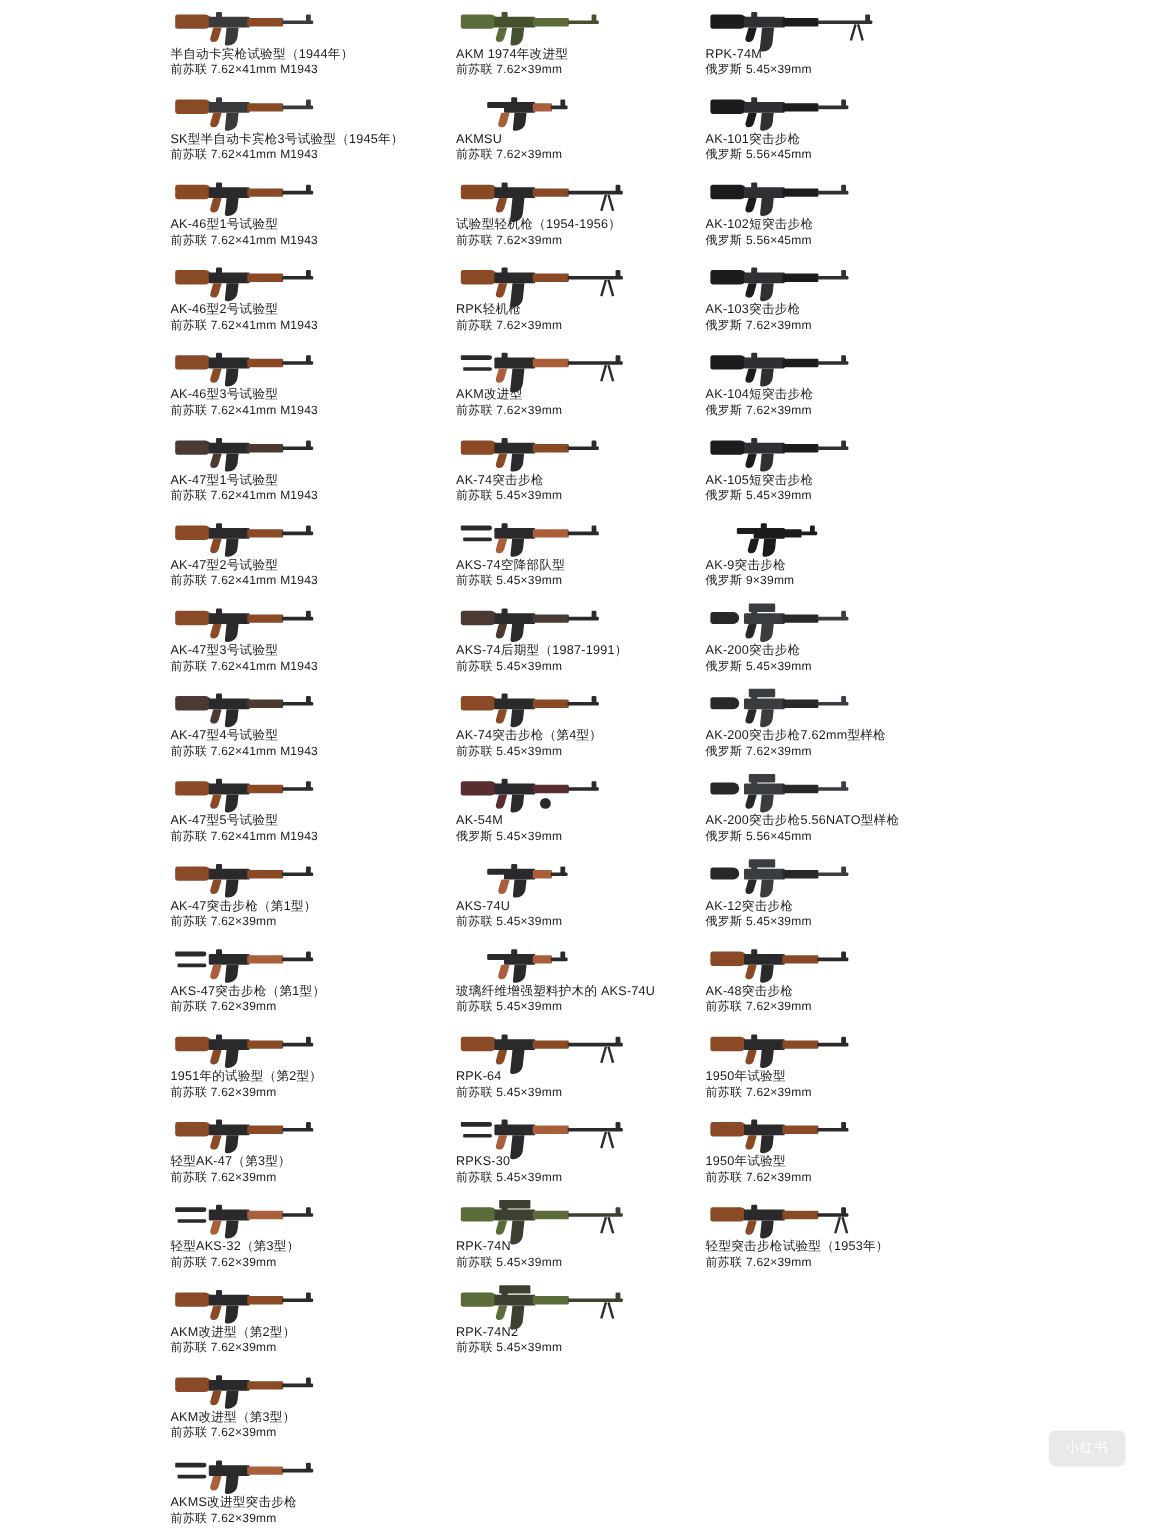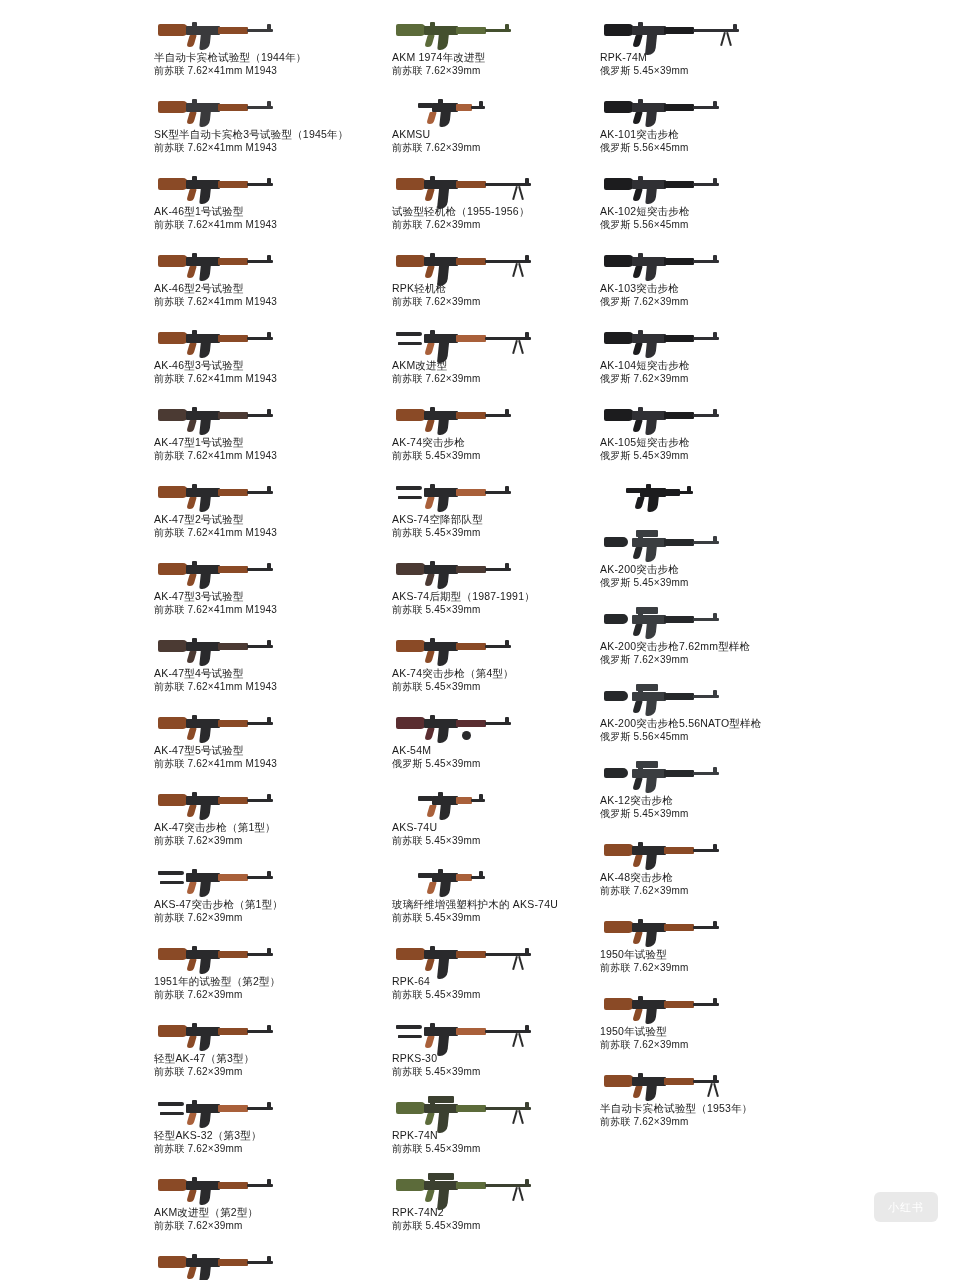--- a/index.html
+++ b/index.html
@@ -27,21 +27,21 @@
     position: absolute;
     top: 0;
     height: 1280px;
   }
   .col-1 { left: 140px;  width: 240px; }
   .col-2 { left: 378px;  width: 210px; }
   .col-3 { left: 586px;  width: 230px; }
 
   .entry {
     position: relative;
-    margin: 12px;
+    margin: 0;
     padding: 0;
   }
 
   .gun-art {
     position: relative;
     width: 100%;
     height: 38px;
     margin-bottom: 1px;
   }
 
@@ -392,21 +392,21 @@
           <div class="body-bar" style="left:34px;top:14px;width:34px;height:9px;background:#2a2a2c;"></div>
           <div class="body-bar" style="left:66px;top:15px;width:30px;height:7px;background:#8a4a26;"></div>
           <div class="barrel" style="left:95px;top:17px;width:46px;height:3px;background:#2a2a2c;"></div>
           <div class="sight" style="left:135px;top:12px;width:4px;height:6px;background:#2a2a2c;"></div>
           <div class="sight" style="left:40px;top:10px;width:5px;height:5px;background:#2a2a2c;"></div>
           <div class="mag" style="left:48px;top:23px;width:10px;height:20px;background:#2a2a2c;"></div>
           <div class="grip" style="left:36px;top:23px;width:7px;height:12px;background:#8a4a26;"></div>
           <div class="bipod" style="left:124px;top:20px;height:14px;transform:rotate(16deg);"></div>
           <div class="bipod" style="left:130px;top:20px;height:14px;transform:rotate(-16deg);"></div>
         </div>
-        <div class="caption"><span class="name">试验型轻机枪（1955-1956）</span><span class="spec">前苏联 7.62×39mm</span></div>
+        <div class="caption"><span class="name">试验型轻机枪（1954-1956）</span><span class="spec">前苏联 7.62×39mm</span></div>
       </div>
       <div class="entry">
         <div class="gun-art">
           <div class="stock" style="left:6px;top:12px;width:30px;height:12px;background:#8a4a26;"></div>
           <div class="body-bar" style="left:34px;top:14px;width:34px;height:9px;background:#2a2a2c;"></div>
           <div class="body-bar" style="left:66px;top:15px;width:30px;height:7px;background:#8a4a26;"></div>
           <div class="barrel" style="left:95px;top:17px;width:46px;height:3px;background:#2a2a2c;"></div>
           <div class="sight" style="left:135px;top:12px;width:4px;height:6px;background:#2a2a2c;"></div>
           <div class="sight" style="left:40px;top:10px;width:5px;height:5px;background:#2a2a2c;"></div>
           <div class="mag" style="left:48px;top:23px;width:10px;height:20px;background:#2a2a2c;"></div>
@@ -674,20 +674,21 @@
         <div class="gun-art">
           <div class="stock" style="left:28px;top:14px;width:16px;height:5px;background:#1c1c1e;"></div>
           <div class="body-bar" style="left:42px;top:14px;width:26px;height:9px;background:#1c1c1e;"></div>
           <div class="body-bar" style="left:66px;top:15px;width:16px;height:7px;background:#1c1c1e;"></div>
           <div class="barrel" style="left:81px;top:17px;width:14px;height:3px;background:#1c1c1e;"></div>
           <div class="sight" style="left:89px;top:12px;width:4px;height:6px;background:#1c1c1e;"></div>
           <div class="sight" style="left:48px;top:10px;width:5px;height:5px;background:#1c1c1e;"></div>
           <div class="mag" style="left:50px;top:23px;width:10px;height:15px;background:#1c1c1e;"></div>
           <div class="grip" style="left:38px;top:23px;width:7px;height:12px;background:#1c1c1e;"></div>
         </div>
+        <div class="caption"><span class="name">AK-9突击步枪</span><span class="spec">俄罗斯 9×39mm</span></div>
       </div>
       <div class="entry">
         <div class="gun-art">
           <div class="stock" style="left:6px;top:13px;width:24px;height:10px;background:#26282a;"></div>
           <div class="body-bar" style="left:34px;top:14px;width:34px;height:9px;background:#3a3d40;"></div>
           <div class="body-bar" style="left:66px;top:15px;width:30px;height:7px;background:#26282a;"></div>
           <div class="barrel" style="left:95px;top:17px;width:26px;height:3px;background:#3a3d40;"></div>
           <div class="sight" style="left:115px;top:12px;width:4px;height:6px;background:#3a3d40;"></div>
           <div class="sight" style="left:40px;top:10px;width:5px;height:5px;background:#3a3d40;"></div>
           <div class="mag" style="left:48px;top:23px;width:10px;height:15px;background:#3a3d40;"></div>
@@ -783,18 +784,18 @@
           <div class="body-bar" style="left:34px;top:14px;width:34px;height:9px;background:#2a2a2c;"></div>
           <div class="body-bar" style="left:66px;top:15px;width:30px;height:7px;background:#8a4a26;"></div>
           <div class="barrel" style="left:95px;top:17px;width:26px;height:3px;background:#2a2a2c;"></div>
           <div class="sight" style="left:115px;top:12px;width:4px;height:6px;background:#2a2a2c;"></div>
           <div class="sight" style="left:40px;top:10px;width:5px;height:5px;background:#2a2a2c;"></div>
           <div class="mag" style="left:48px;top:23px;width:10px;height:15px;background:#2a2a2c;"></div>
           <div class="grip" style="left:36px;top:23px;width:7px;height:12px;background:#8a4a26;"></div>
           <div class="bipod" style="left:111px;top:20px;height:14px;transform:rotate(16deg);"></div>
           <div class="bipod" style="left:117px;top:20px;height:14px;transform:rotate(-16deg);"></div>
         </div>
-        <div class="caption"><span class="name">半自动卡宾枪试验型（1953年）</span><span class="spec">前苏联 7.62×39mm</span></div>
+        <div class="caption"><span class="name">轻型突击步枪试验型（1953年）</span><span class="spec">前苏联 7.62×39mm</span></div>
       </div>
     </div>
 
   <div class="watermark">小红书</div>
 </div>
 
 </body></html>

